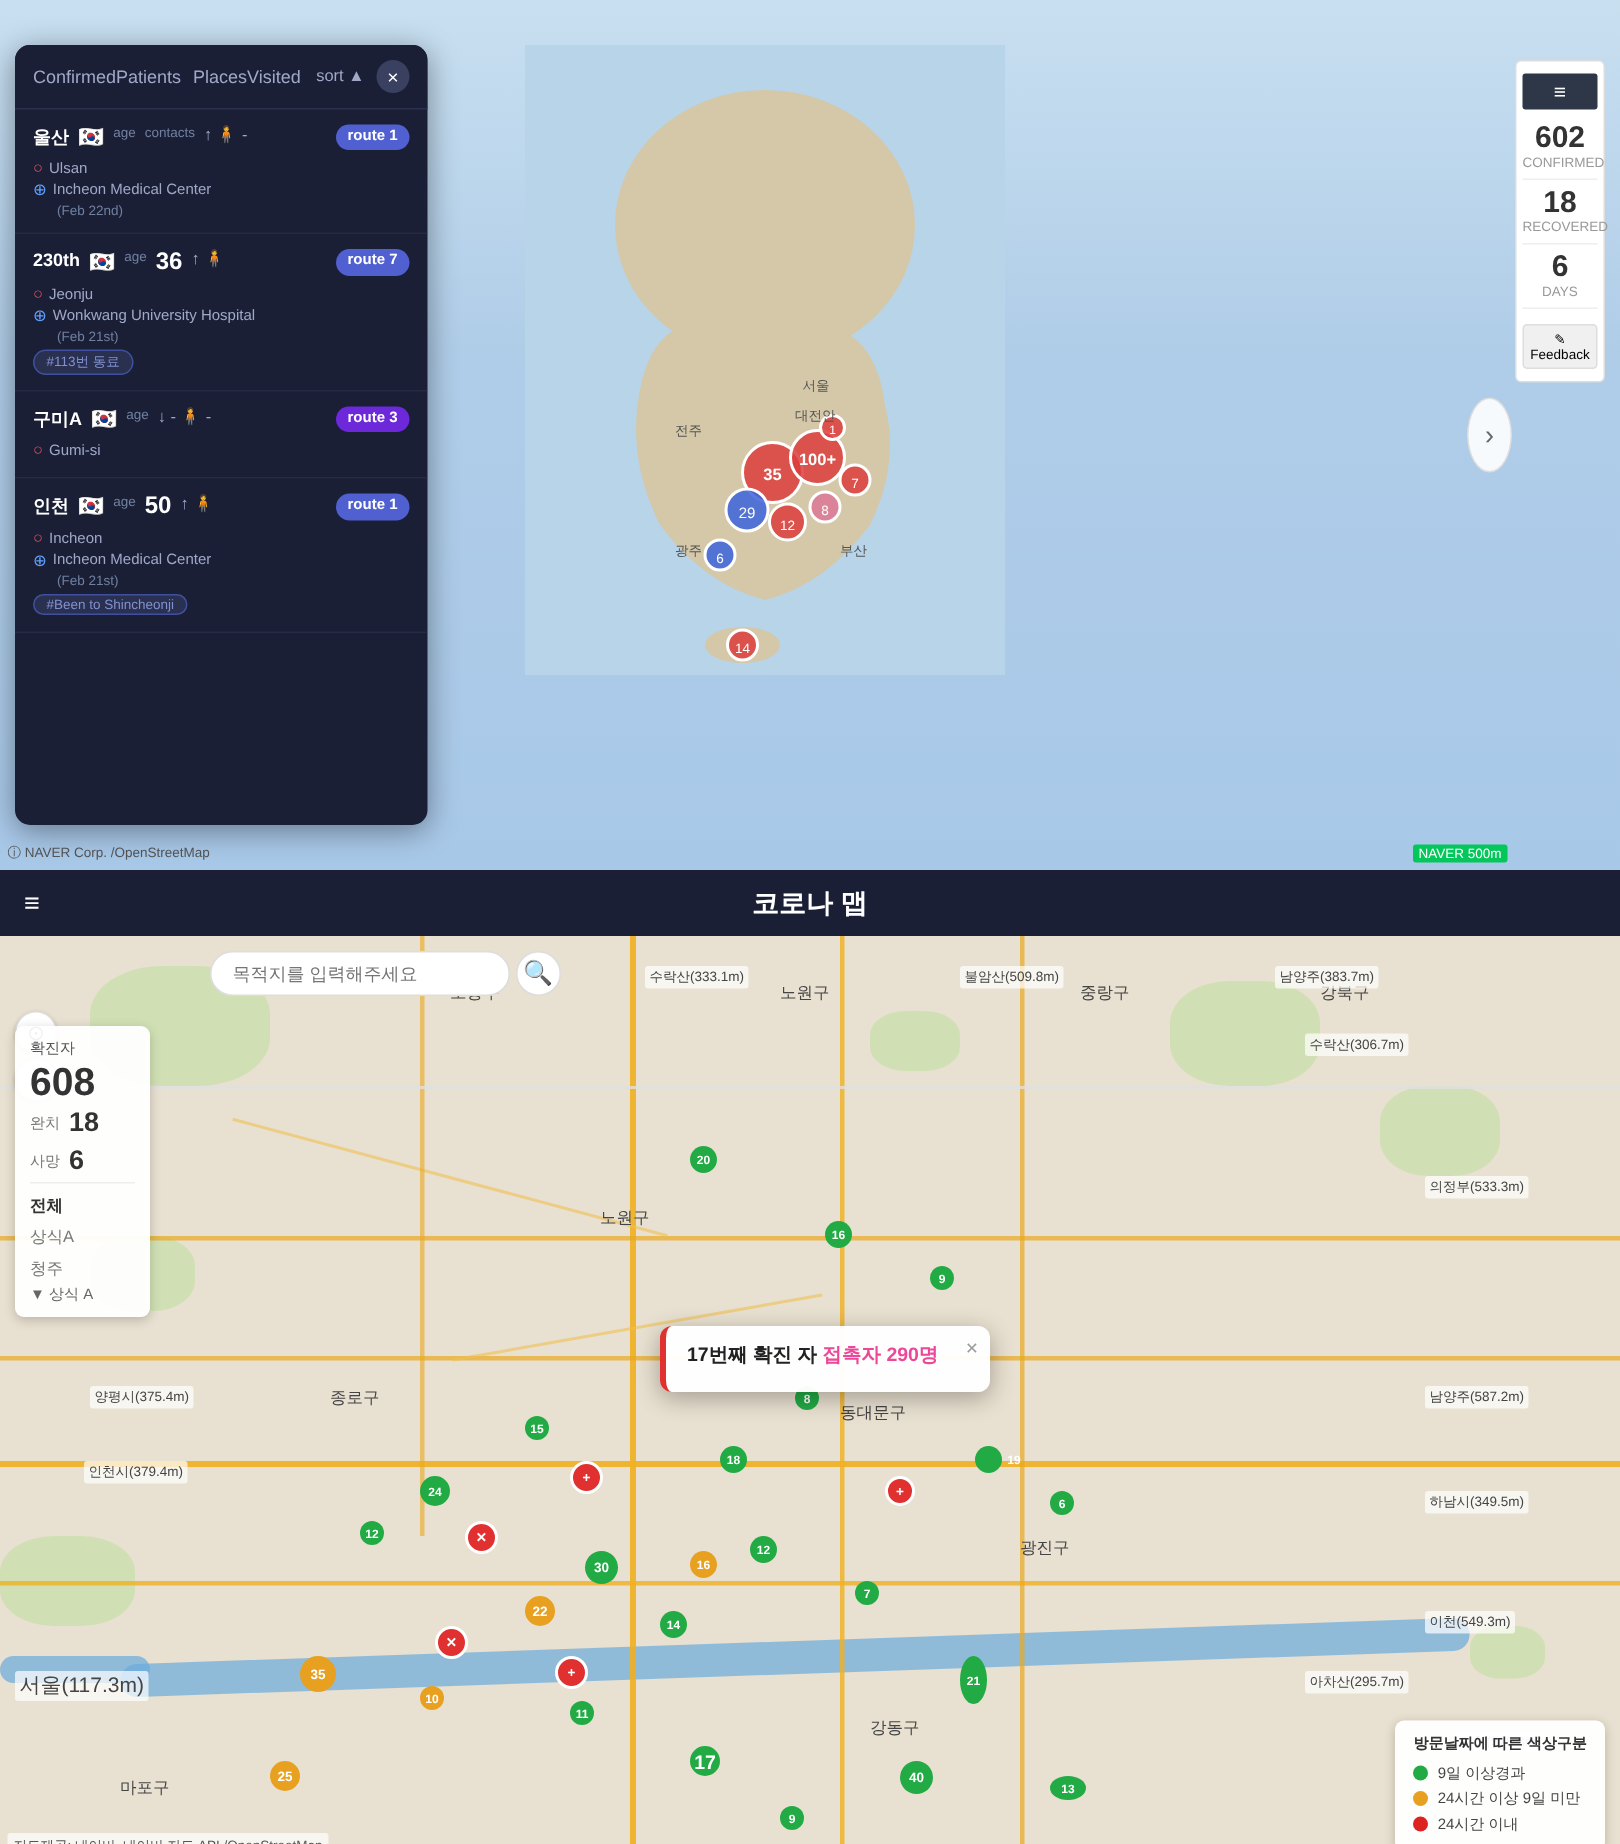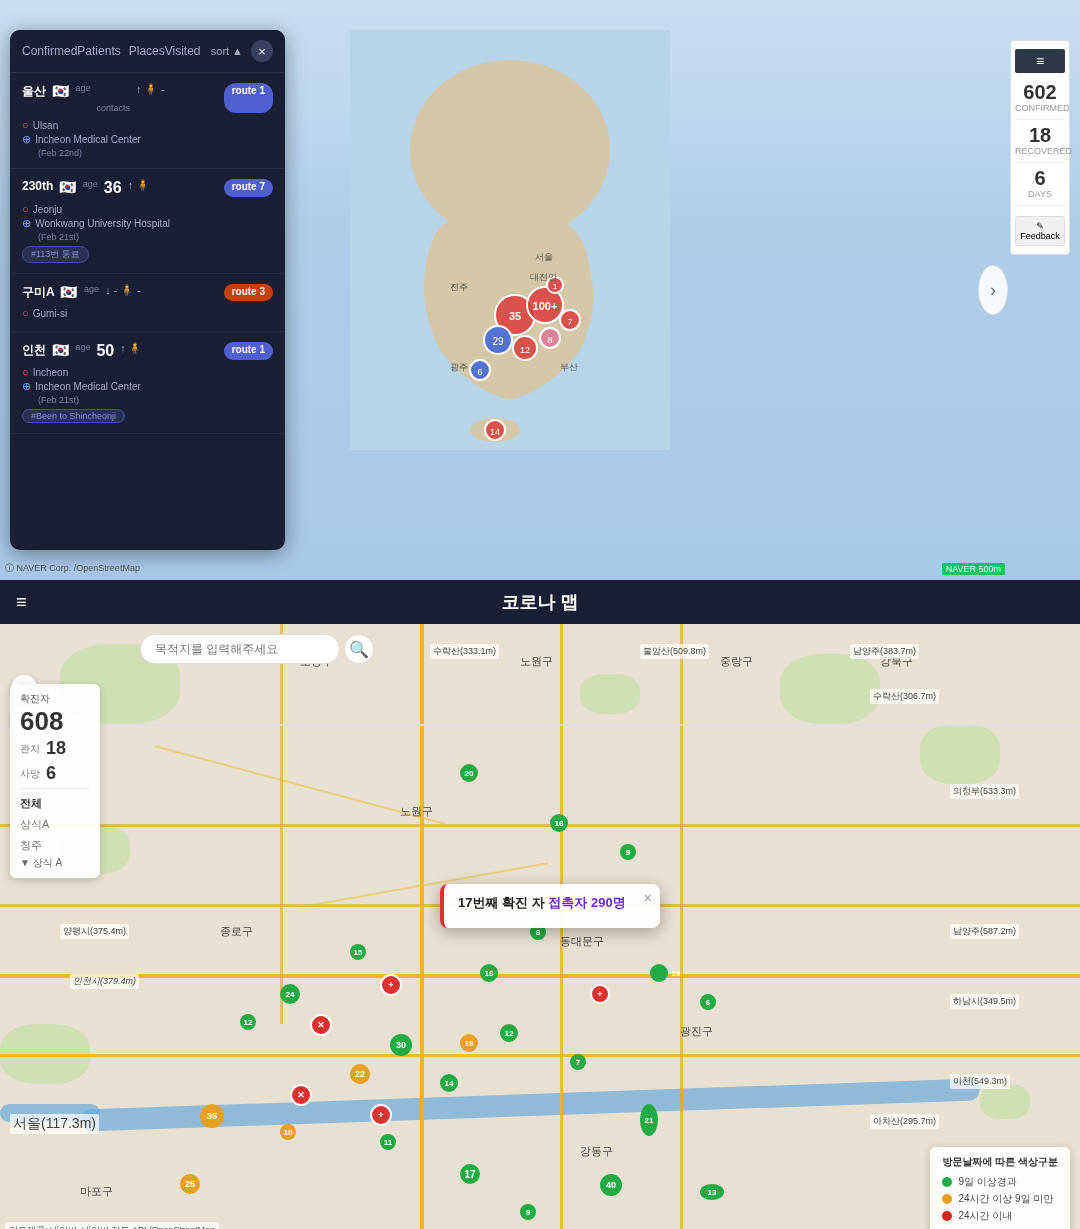--- a/index.html
+++ b/index.html
@@ -172,21 +172,21 @@
     .route-badge {
       margin-left: auto;
       background: #5060d0;
       color: #fff;
       font-size: 10px;
       padding: 2px 8px;
       border-radius: 12px;
       font-weight: bold;
     }
     .route-badge.r7 { background: #5060d0; }
-    .route-badge.r3 { background: #c2410c; }
+    .route-badge.r3 { background: #6d28d9; }
     .route-badge.r1 { background: #5060d0; }
 
     .patient-location {
       font-size: 10px;
       color: #a0a8c8;
       display: flex;
       align-items: center;
       gap: 4px;
       margin-bottom: 2px;
     }
@@ -327,21 +327,21 @@
       left: 440px;
       background: rgba(255,255,255,0.97);
       border-radius: 8px;
       padding: 10px 14px;
       box-shadow: 0 4px 16px rgba(0,0,0,0.3);
       width: 220px;
       font-size: 12px;
       border-left: 4px solid #e03030;
     }
     .info-popup .title { font-weight: bold; font-size: 13px; color: #222; margin-bottom: 6px; }
-    .info-popup .count { color: #6d28d9; font-weight: bold; }
+    .info-popup .count { color: #ec4899; font-weight: bold; }
     .info-popup .desc { color: #555; font-size: 11px; line-height: 1.5; }
     .popup-close {
       position: absolute;
       top: 6px;
       right: 8px;
       cursor: pointer;
       font-size: 14px;
       color: #999;
     }
 
@@ -484,21 +484,21 @@
       <button class="close-btn">×</button>
     </div>
 
     <div class="sidebar-list">
 
       <div class="patient-card">
         <div class="patient-top">
           <span class="patient-id">울산</span>
           <span class="flag">🇰🇷</span>
           <span style="font-size:9px;color:#7080a0;">age</span>
-          <span style="font-size:9px;color:#7080a0;margin-top:20px;">contacts</span>
+          <span style="font-size:9px;color:#7080a0;">contacts</span>
           <span class="gender-icon">↑ 🧍 -</span>
           <span class="route-badge r1">route 1</span>
         </div>
         <div class="patient-location">
           <span class="loc-icon">○</span>
           <span>Ulsan</span>
         </div>
         <div class="patient-hospital">
           <span class="hospital-icon">⊕</span>
           <span>Incheon Medical Center</span>
@@ -616,21 +616,21 @@
     <div style="position:absolute;top:20px;left:850px;font-size:9px;color:#444;background:rgba(255,255,255,0.7);padding:1px 3px;border-radius:2px;">남양주(383.7m)</div>
     <div style="position:absolute;top:65px;left:870px;font-size:9px;color:#444;background:rgba(255,255,255,0.7);padding:1px 3px;border-radius:2px;">수락산(306.7m)</div>
     <div style="position:absolute;top:490px;left:870px;font-size:9px;color:#444;background:rgba(255,255,255,0.7);padding:1px 3px;border-radius:2px;">아차산(295.7m)</div>
     <div style="position:absolute;top:530px;left:970px;font-size:9px;color:#444;background:rgba(255,255,255,0.7);padding:1px 3px;border-radius:2px;">이천(578.8m)</div>
     <div style="position:absolute;top:490px;left:10px;font-size:14px;color:#444;background:rgba(255,255,255,0.7);padding:1px 3px;border-radius:2px;">서울(117.3m)</div>
     <div style="position:absolute;top:160px;left:950px;font-size:9px;color:#444;background:rgba(255,255,255,0.7);padding:1px 3px;border-radius:2px;">의정부(533.3m)</div>
     <div style="position:absolute;top:300px;left:950px;font-size:9px;color:#444;background:rgba(255,255,255,0.7);padding:1px 3px;border-radius:2px;">남양주(587.2m)</div>
     <div style="position:absolute;top:370px;left:950px;font-size:9px;color:#444;background:rgba(255,255,255,0.7);padding:1px 3px;border-radius:2px;">하남시(349.5m)</div>
     <div style="position:absolute;top:450px;left:950px;font-size:9px;color:#444;background:rgba(255,255,255,0.7);padding:1px 3px;border-radius:2px;">이천(549.3m)</div>
     <div style="position:absolute;top:300px;left:60px;font-size:9px;color:#444;background:rgba(255,255,255,0.7);padding:1px 3px;border-radius:2px;">양평시(375.4m)</div>
-    <div style="position:absolute;top:350px;left:70px;font-size:9px;color:#444;background:rgba(255,255,255,0.7);padding:1px 3px;border-radius:2px;font-style:italic;">인천시(379.4m)</div>
+    <div style="position:absolute;top:350px;left:56px;font-size:9px;color:#444;background:rgba(255,255,255,0.7);padding:1px 3px;border-radius:2px;">인천시(379.4m)</div>
 
     <div class="map-marker marker-green" style="width:18px;height:18px;top:140px;left:460px;border-radius:50%;">
         <span style="font-size:8px;">20</span>
       </div>
     <div class="map-marker marker-green" style="width:16px;height:16px;top:320px;left:350px;">
         <span style="font-size:8px;">15</span>
       </div>
     <div class="map-marker marker-green" style="width:20px;height:20px;top:360px;left:280px;">
         <span style="font-size:8px;">24</span>
       </div>
@@ -652,21 +652,21 @@
     <div class="map-marker marker-green" style="width:16px;height:16px;top:430px;left:570px;">
         <span style="font-size:8px;">7</span>
       </div>
     <div class="map-marker marker-green" style="width:18px;height:18px;top:450px;left:440px;">
         <span style="font-size:8px;">14</span>
       </div>
     <div class="map-marker marker-green" style="width:16px;height:16px;top:510px;left:380px;">
         <span style="font-size:8px;">11</span>
       </div>
     <div class="map-marker marker-green" style="width:20px;height:20px;top:540px;left:460px;">
-        <span style="font-size:10px;">17</span>
+        <span style="font-size:13px;">17</span>
       </div>
     <div class="map-marker marker-green" style="width:22px;height:22px;top:550px;left:600px;">
         <span style="font-size:9px;">40</span>
       </div>
     <div class="map-marker marker-green" style="width:18px;height:18px;top:190px;left:550px;">
         <span style="font-size:8px;">16</span>
       </div>
     <div class="map-marker marker-green" style="width:16px;height:16px;top:220px;left:620px;">
         <span style="font-size:8px;">9</span>
       </div>

